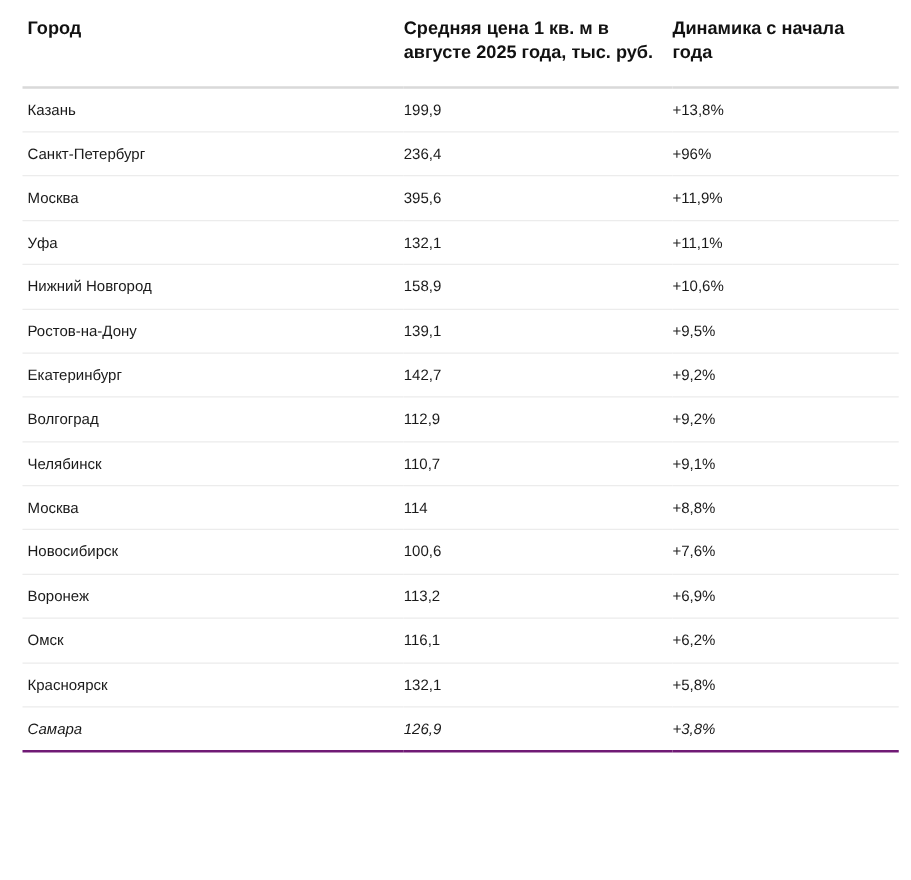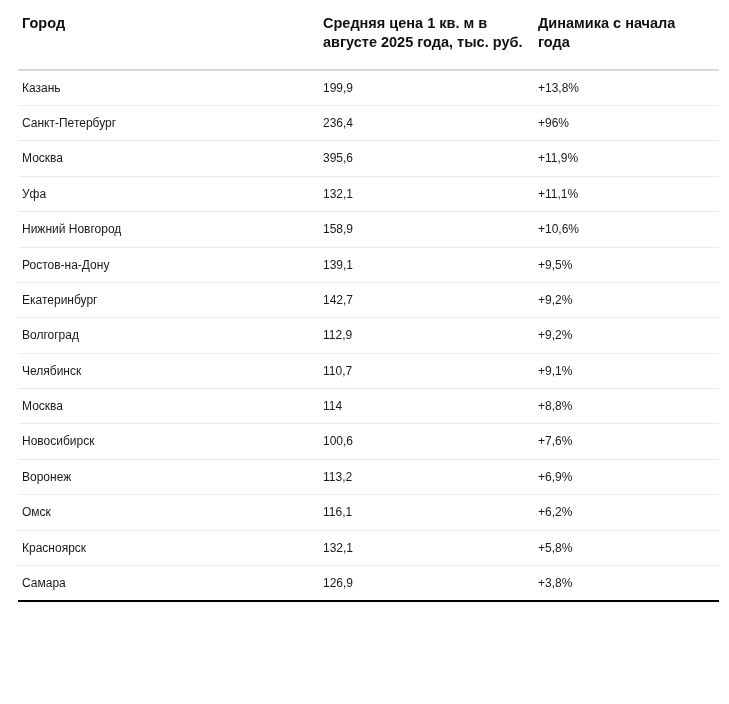--- a/index.html
+++ b/index.html
@@ -50,21 +50,21 @@
     color: #1a1a1a;
     line-height: 1.2;
     padding: 10px 10px 10px 0;
     border-bottom: 1px solid #ececec;
     vertical-align: middle;
     white-space: nowrap;
     overflow: hidden;
     text-overflow: ellipsis;
   }
   tbody td.td-city { padding-left: 4px; }
-  tbody tr:last-child td { border-bottom: 2px solid #000000; }
+  tbody tr:last-child td { border-bottom: 2px solid #701a75; font-style: italic; }
 </style>
 </head>
 <body>
 
 <div class="page">
 
   <table class="data-table">
     <colgroup>
       <col class="col-city">
       <col class="col-price">

